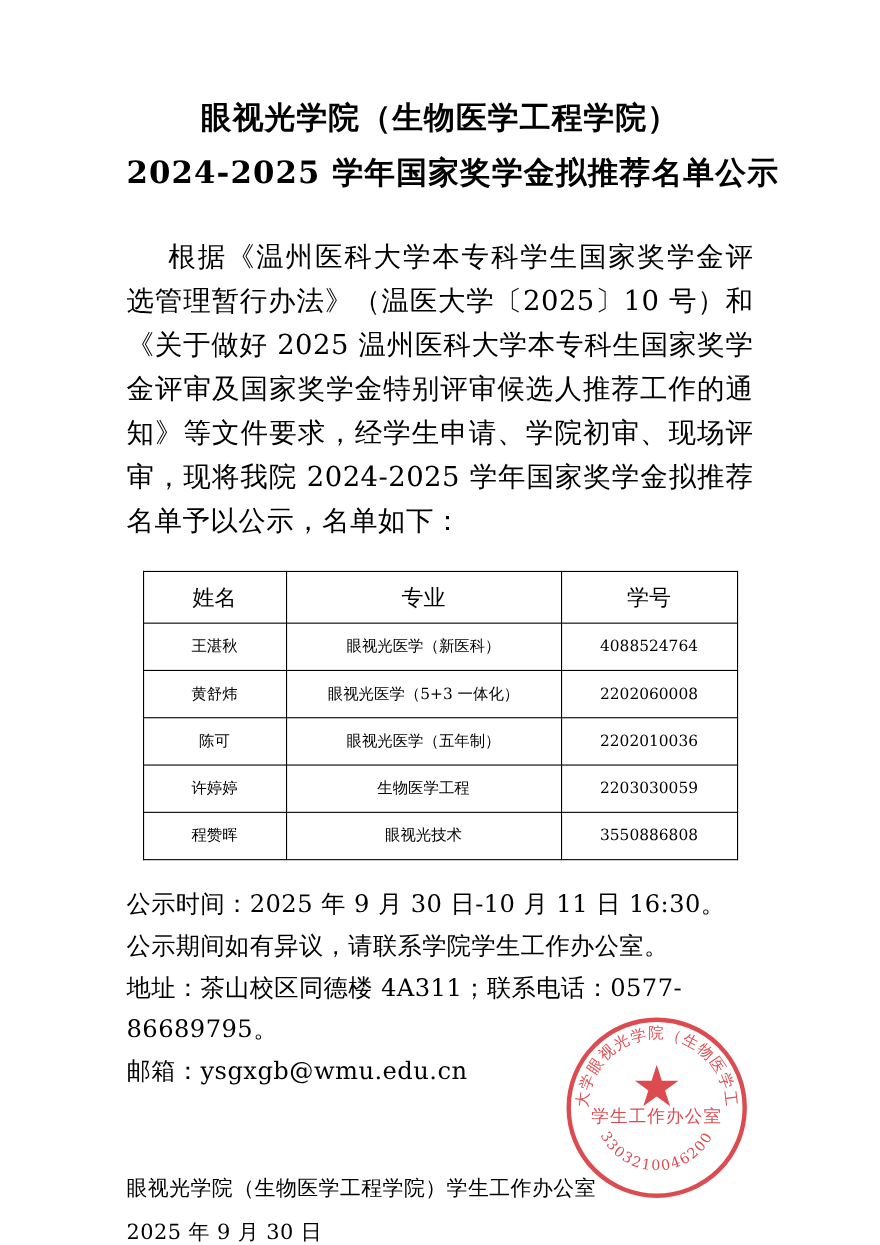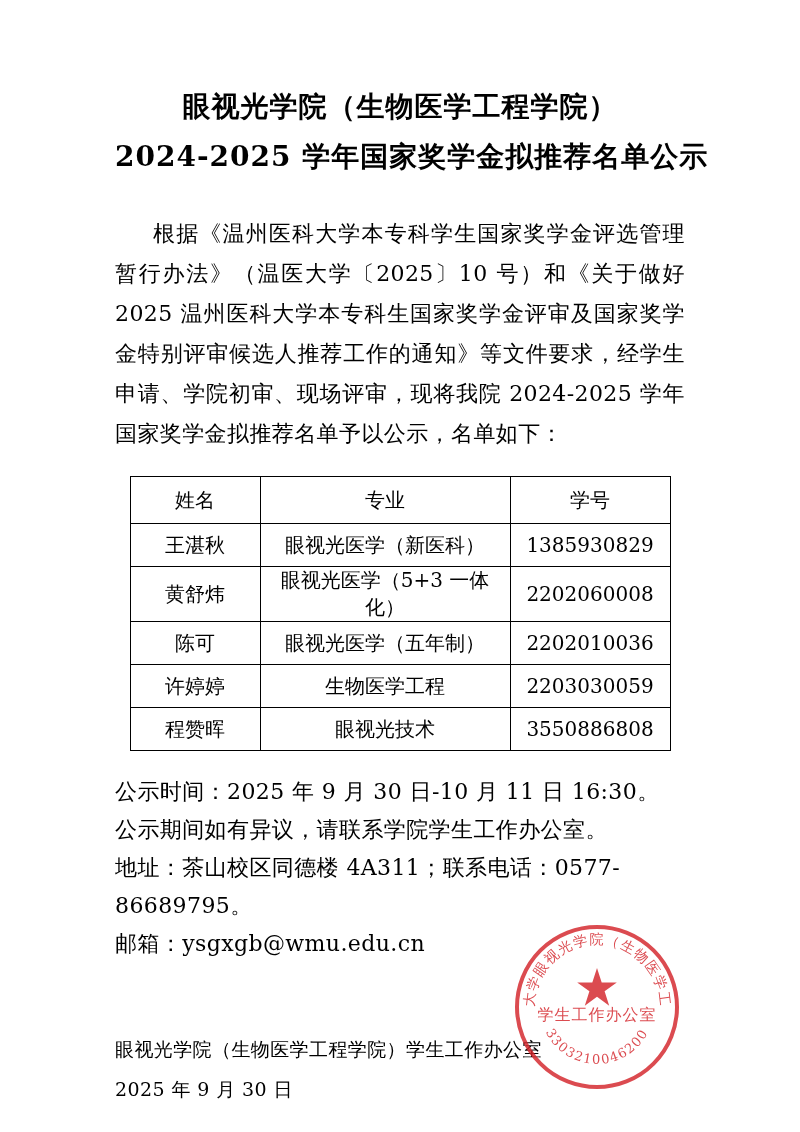--- a/index.html
+++ b/index.html
@@ -30,37 +30,37 @@
     font-size: 28px;
     font-weight: bold;
     letter-spacing: 1px;
     line-height: 50px;
     white-space: nowrap;
   }
   .body-block {
     margin-top: 32px;
   }
   .para {
-    font-size: 22px;
+    font-size: 25px;
     line-height: 40px;
     text-align: justify;
     text-indent: 38px;
     letter-spacing: 0.4px;
   }
   table.namelist {
     margin: 16px auto 0 auto;
     border-collapse: collapse;
     width: 540px;
     table-layout: fixed;
   }
   table.namelist th,
   table.namelist td {
     border: 1px solid #000000;
     text-align: center;
-    font-size: 20px;
+    font-size: 14px;
     height: 42px;
     padding: 0 4px;
     font-weight: normal;
   }
   table.namelist th {
     font-size: 20px;
     height: 46px;
     font-family: Liberation Mono, monospace;
   }
   col.c-name { width: 130px; }
@@ -123,21 +123,21 @@
         <tr>
           <th>姓名</th>
           <th>专业</th>
           <th>学号</th>
         </tr>
       </thead>
       <tbody>
         <tr>
           <td>王湛秋</td>
           <td>眼视光医学（新医科）</td>
-          <td>1385930829</td>
+          <td>4088524764</td>
         </tr>
         <tr>
           <td>黄舒炜</td>
           <td>眼视光医学（5+3 一体化）</td>
           <td>2202060008</td>
         </tr>
         <tr>
           <td>陈可</td>
           <td>眼视光医学（五年制）</td>
           <td>2202010036</td>

